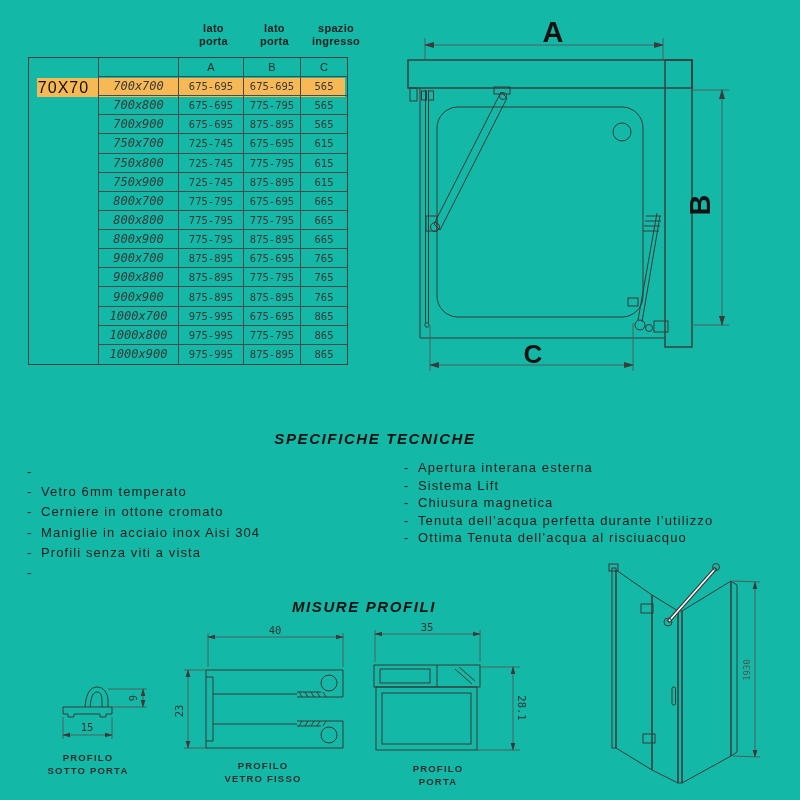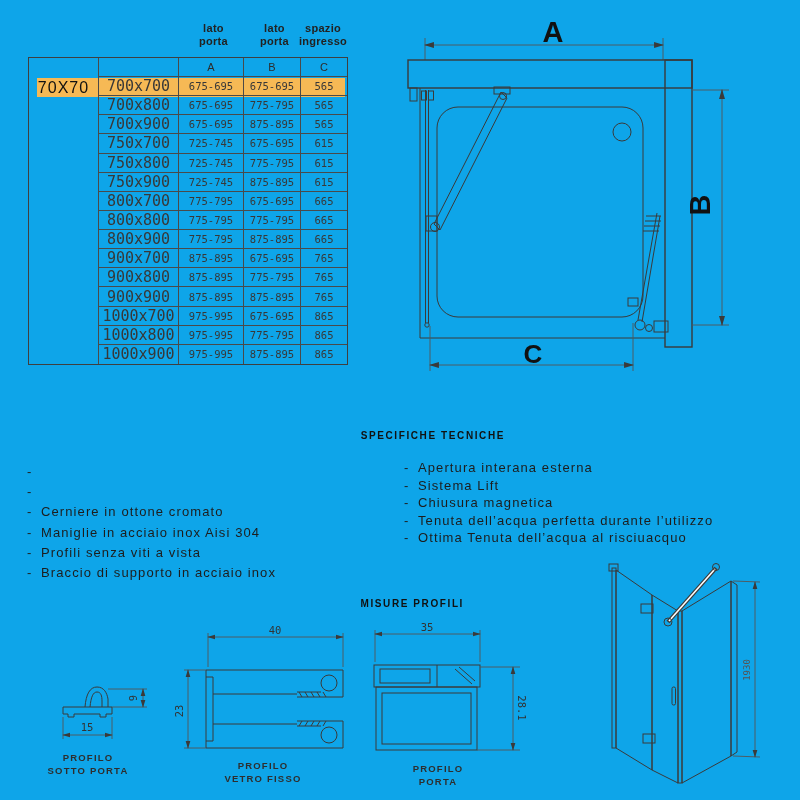--- a/index.html
+++ b/index.html
@@ -1,40 +1,40 @@
 <!DOCTYPE html>
 <html><head>
 <meta charset="utf-8">
 <style>
   html,body{margin:0;padding:0;background:#ffffff;}
-  #sheet{position:relative;width:800px;height:800px;background:#0ea5e9;overflow:hidden;
+  #sheet{position:relative;width:800px;height:800px;background:#14b8a6;overflow:hidden;
          font-family:"Liberation Sans",sans-serif;color:#222;}
   
   #table-wrap{position:absolute;left:28px;top:57px;width:320px;height:308px;
               box-sizing:border-box;border:1.5px solid #3f3f3f;}
   #hl-band{position:absolute;left:8px;top:20px;right:2px;height:19px;z-index:0;}
   #size-grid{position:relative;z-index:1;display:grid;width:100%;height:100%;
              grid-template-columns:70px 80px 65px 57px 1fr;
              grid-template-rows:19px repeat(15,1fr);}
   .cell{border-right:1px solid #4a4a4a;border-bottom:1px solid #4a4a4a;
         display:flex;align-items:center;justify-content:center;
         font-family:"DejaVu Sans Mono",monospace;font-size:10.5px;color:#383838;
         background:transparent;overflow:hidden;}
   .cell.lastcol{border-right:none;}
   .cell.lastrow{border-bottom:none;}
   .cell.hdr{font-family:"Liberation Sans",sans-serif;font-size:11px;color:#2c2c2c;}
-  .cell.sizecol{font-size:15px;}
+  .cell.sizecol{font-size:12px;font-style:italic;}
   .cell.corner{border-bottom:none;align-items:flex-start;padding-top:21px;
                font-family:"Liberation Sans",sans-serif;font-weight:normal;
                font-size:16px;letter-spacing:1px;color:#111;}
   .colhead{position:absolute;text-align:center;font-size:11px;font-weight:bold;
            line-height:13px;color:#222;letter-spacing:.3px;}
   
-  .bigtitle{position:absolute;text-align:right;font-size:10px;letter-spacing:1.6px;
-            color:#111;font-weight:bold;}
+  .bigtitle{position:absolute;text-align:center;font-size:15px;letter-spacing:1.6px;
+            color:#111;font-weight:bold;font-style:italic;}
   .spec-list{position:absolute;}
   .spec-item{display:flex;font-size:13px;letter-spacing:1.1px;color:#1d1d1d;}
   #spec-left .spec-item{line-height:20.2px;}
   #spec-right .spec-item{line-height:17.6px;}
   .dash{width:14px;flex:0 0 14px;}
   
   .prof-label{position:absolute;text-align:center;font-size:9.5px;font-weight:bold;
               letter-spacing:1.2px;line-height:13px;color:#2e2e2e;}
   
   svg{position:absolute;overflow:visible;}
@@ -51,21 +51,21 @@
 <div id="sheet">
 
   <div class="colhead" style="left:181px;top:22px;width:65px;">
     <div>lato</div>
     <div>porta</div>
   </div>
   <div class="colhead" style="left:246px;top:22px;width:57px;">
     <div>lato</div>
     <div>porta</div>
   </div>
-  <div class="colhead" style="left:291px;top:22px;width:64px;">
+  <div class="colhead" style="left:304px;top:22px;width:64px;">
     <div>spazio</div>
     <div>ingresso</div>
   </div>
 
   <div id="table-wrap">
     <div id="hl-band" style="background: rgb(246, 185, 85);"></div>
     <div id="size-grid">
         <div class="cell corner" style="grid-row: 1 / span 16;">70X70</div>
         <div class="cell hdr"></div>
         <div class="cell hdr">A</div>
@@ -190,36 +190,36 @@
     <text class="biglet" x="143" y="355" text-anchor="middle" style="font-size:26px">C</text>
   </svg>
 
   <div class="bigtitle" style="left:245px;top:430px;width:260px;">SPECIFICHE TECNICHE</div>
   <div id="spec-left" class="spec-list" style="left:27px;top:462px;width:330px;">
       <div class="spec-item">
         <span class="dash">-</span>
       </div>
       <div class="spec-item">
         <span class="dash">-</span>
+        <span>Vetro 6mm temperato</span>
       </div>
       <div class="spec-item">
         <span class="dash">-</span>
         <span>Cerniere in ottone cromato</span>
       </div>
       <div class="spec-item">
         <span class="dash">-</span>
         <span>Maniglie in acciaio inox Aisi 304</span>
       </div>
       <div class="spec-item">
         <span class="dash">-</span>
         <span>Profili senza viti a vista</span>
       </div>
       <div class="spec-item">
         <span class="dash">-</span>
-        <span>Braccio di supporto in acciaio inox</span>
       </div>
     </div>
   <div id="spec-right" class="spec-list" style="left:404px;top:459px;width:390px;">
       <div class="spec-item">
         <span class="dash">-</span>
         <span>Apertura interana esterna</span>
       </div>
       <div class="spec-item">
         <span class="dash">-</span>
         <span>Sistema Lift</span>

